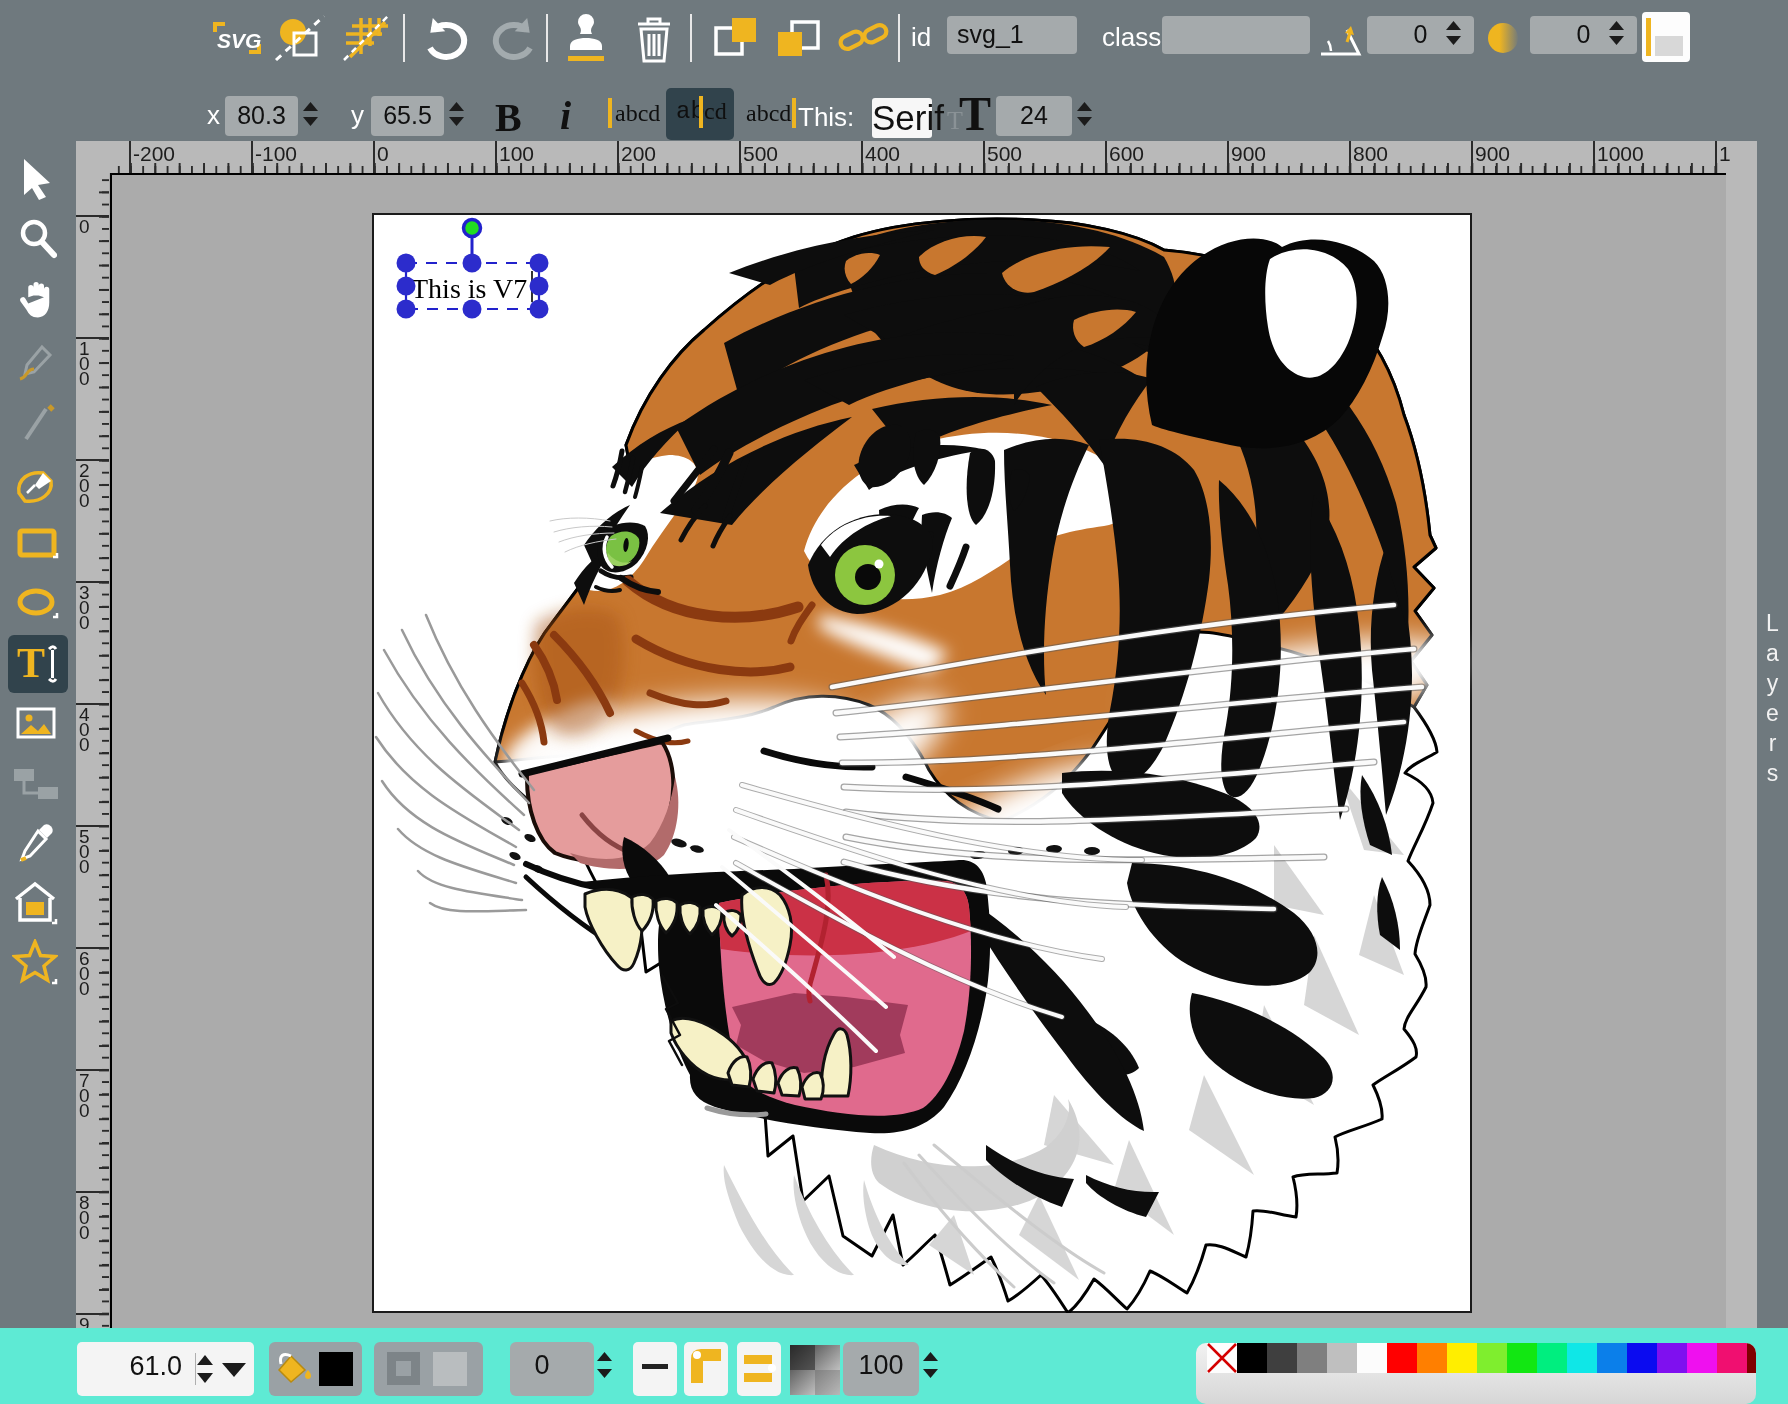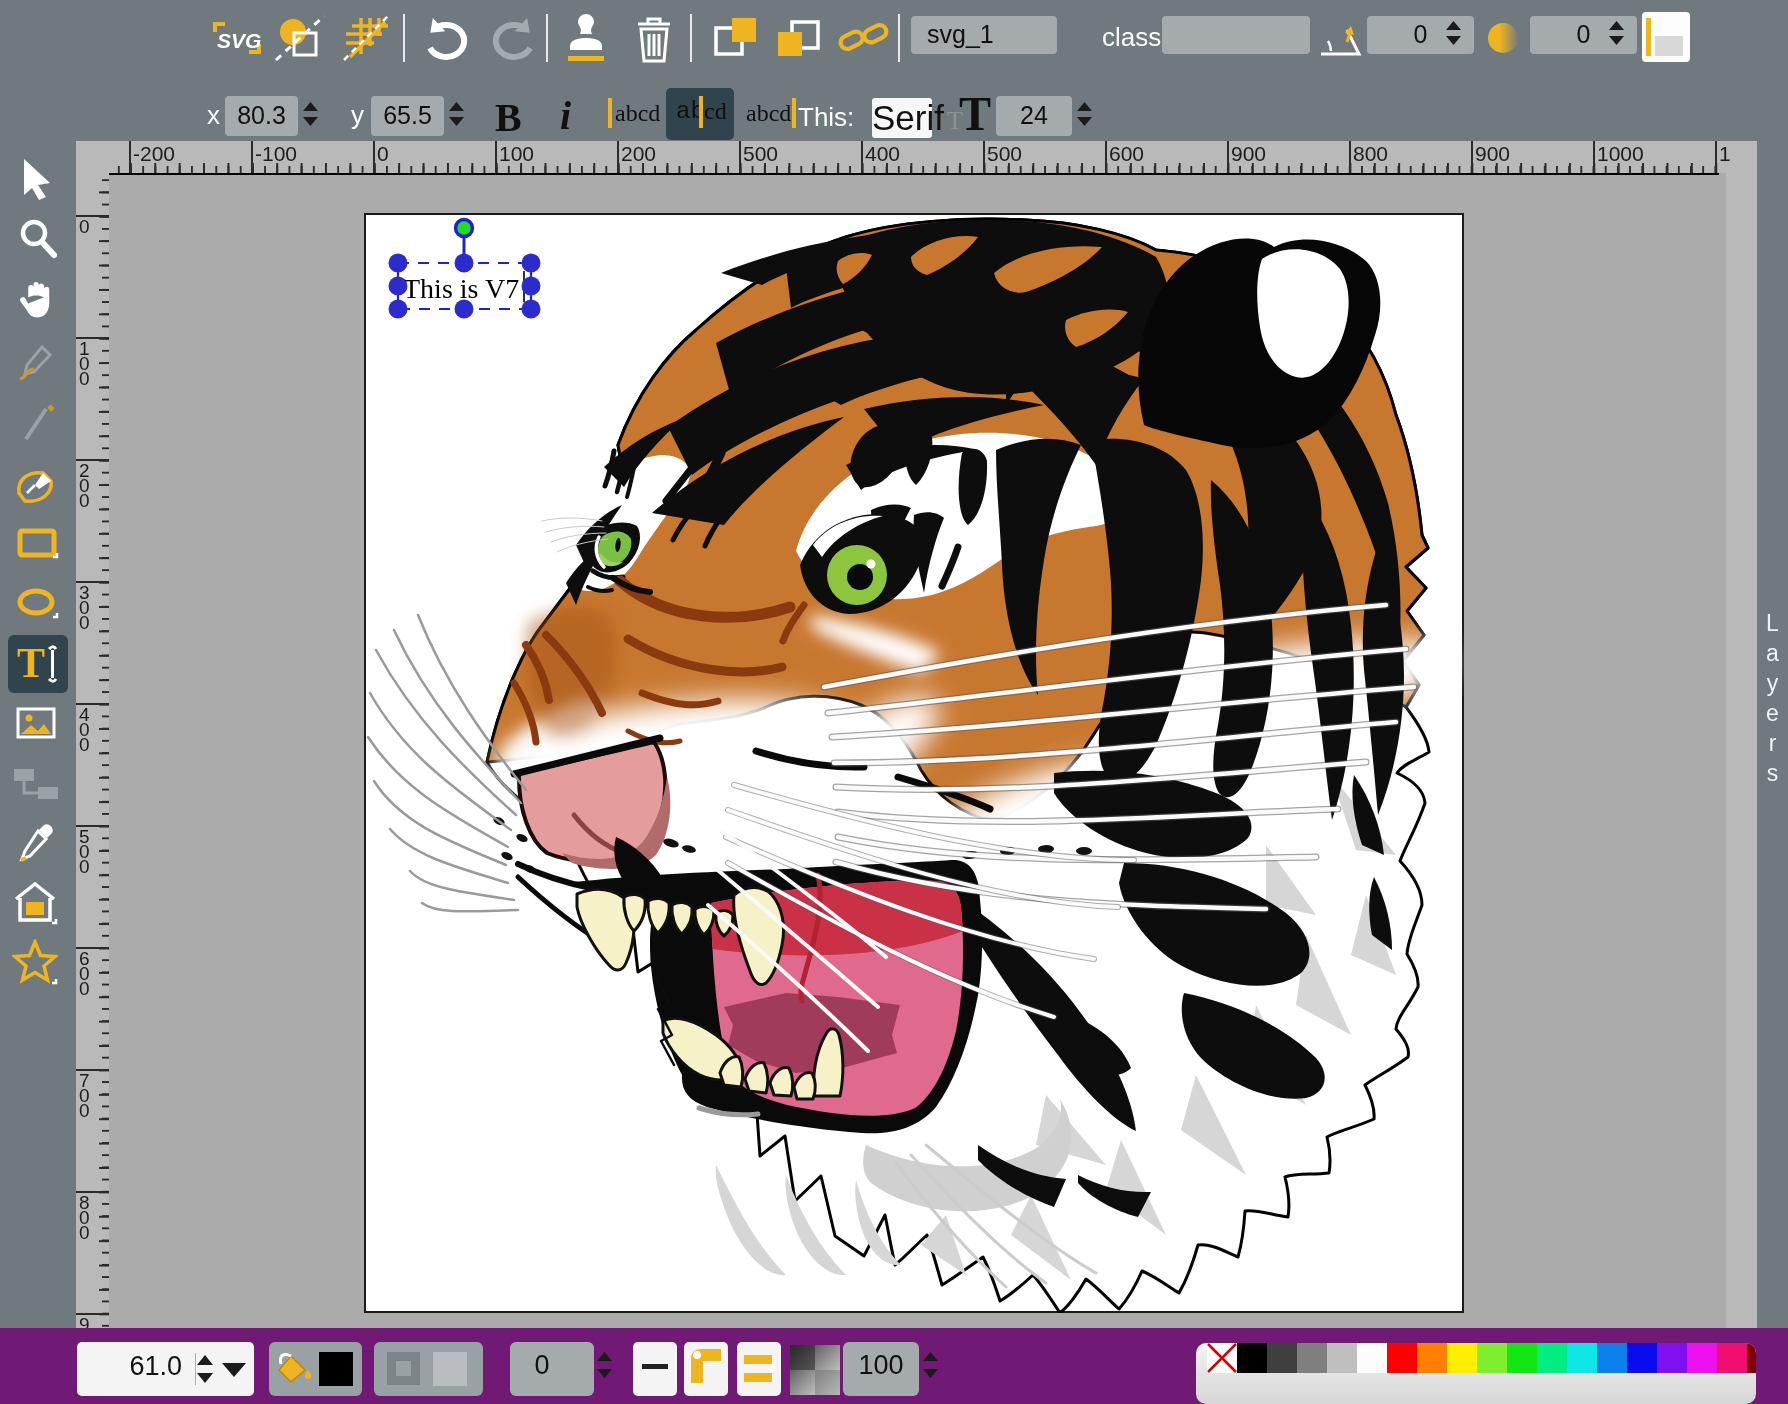--- a/index.html
+++ b/index.html
@@ -3,21 +3,21 @@
 <meta charset="utf-8">
 <style>
   * { margin:0; padding:0; box-sizing:border-box; }
   html,body { width:1788px; height:1404px; overflow:hidden; background:#ababab;
     font-family:"Liberation Sans", sans-serif; }
   .abs { position:absolute; }
   
   #topbar  { left:0; top:0; width:1788px; height:141px; background:#6f797e; z-index:30; }
   #leftbar { left:0; top:141px; width:76px; height:1187px; background:#6f797e; z-index:25; }
   #rightbar{ left:1757px; top:141px; width:31px; height:1187px; background:#6f797e; z-index:25; }
-  #bottombar{ left:0; top:1328px; width:1788px; height:76px; background:#701a75; z-index:30; }
+  #bottombar{ left:0; top:1328px; width:1788px; height:76px; background:#5eead4; z-index:30; }
   #rulerx { left:109px; top:141px; width:1648px; height:32px; background:#b9b9b9;
      z-index:20; overflow:hidden; }
   #rulerxin { position:absolute; left:0; top:0; width:1617px; height:32px;
      background-image:
        linear-gradient(90deg,#2b2b2b 0 2px,transparent 2px 122px),
        linear-gradient(90deg,#2b2b2b 0 2px,transparent 2px 24.4px),
        linear-gradient(90deg,#2b2b2b 0 2px,transparent 2px 12.2px);
      background-size:122px 32px, 24.4px 10px, 12.2px 7px;
      background-repeat:repeat-x, repeat-x, repeat-x;
      background-position: 264px top, 264.8px bottom, 264.8px bottom;
@@ -28,21 +28,21 @@
        linear-gradient(180deg,#2b2b2b 0 2px,transparent 2px 24.4px),
        linear-gradient(180deg,#2b2b2b 0 2px,transparent 2px 12.2px);
      background-size:33px 122px, 10px 24.4px, 7px 12.2px;
      background-repeat:repeat-y, repeat-y, repeat-y;
      background-position: left 42px, right 42.8px, right 42.8px;
      z-index:20; overflow:hidden;
   }
   #rcorner { left:76px; top:141px; width:33px; height:32px; background:#b9b9b9; z-index:21; }
   .rlx { position:absolute; top:1px; font-size:21px; color:#1d1d1d; letter-spacing:0px; }
   .rly { position:absolute; left:3px; font-size:19px; color:#1d1d1d; line-height:15px; width:26px; }
-  #workarea { left:102px; top:173px; width:1617px; height:1155px; background:#ababab;
+  #workarea { left:110px; top:173px; width:1617px; height:1155px; background:#ababab;
       border-top:2px solid #000; border-left:2px solid #000; z-index:10; overflow:hidden; }
   #band { left:1726px; top:141px; width:31px; height:1187px; background:#b9b9b9; z-index:12; }
   #canvas { position:absolute; left:260px; top:38px; width:1100px; height:1100px;
       background:#fff; border:2px solid #1b1b1b; }
   
   .tin { position:absolute; background:#a5aaac; border-radius:4px; color:#111;
          font-size:25px; line-height:37px; }
   .lab { position:absolute; color:#fff; font-size:26px; }
   .spin { position:absolute; width:26px; }
   .spin svg { display:block; }
@@ -440,21 +440,21 @@
   </svg>
 
   <svg class="icon" style="left:838px;top:14px" width="52" height="48" viewBox="0 0 52 48">
     <g fill="none" stroke="#efb520" stroke-width="4.2">
       <rect x="2" y="20" width="23" height="13" rx="6.5" transform="rotate(-26 13 26)"></rect>
       <rect x="26" y="13" width="23" height="13" rx="6.5" transform="rotate(-26 38 20)"></rect>
     </g>
   </svg>
   <div class="vsep" style="left:898px"></div>
   <div class="lab" style="left:911px;top:22px">id</div>
-  <div class="tin" style="left:911px;top:16px;width:146px;height:38px;padding-left:16px;">svg_1</div>
+  <div class="tin" style="left:947px;top:16px;width:130px;height:38px;padding-left:10px;">svg_1</div>
   <div class="lab" style="left:1102px;top:22px">class</div>
   <div class="tin" style="left:1162px;top:16px;width:148px;height:38px;"></div>
 
   <svg class="icon" style="left:1317px;top:18px" width="46" height="40" viewBox="0 0 46 40">
     <path d="M4 36 L42 36 L30 12" fill="none" stroke="#fff" stroke-width="3"></path>
     <path d="M14 33 a18 18 0 0 0 -3-10" fill="none" stroke="#fff" stroke-width="2.5"></path>
     <path d="M30 24 l4-12" stroke="#efb520" stroke-width="3"></path>
     <path d="M34 8 l3 9 -9-2 Z" fill="#efb520"></path>
   </svg>
   <div class="tin" style="left:1367px;top:16px;width:107px;height:38px;text-align:center;">0</div>

